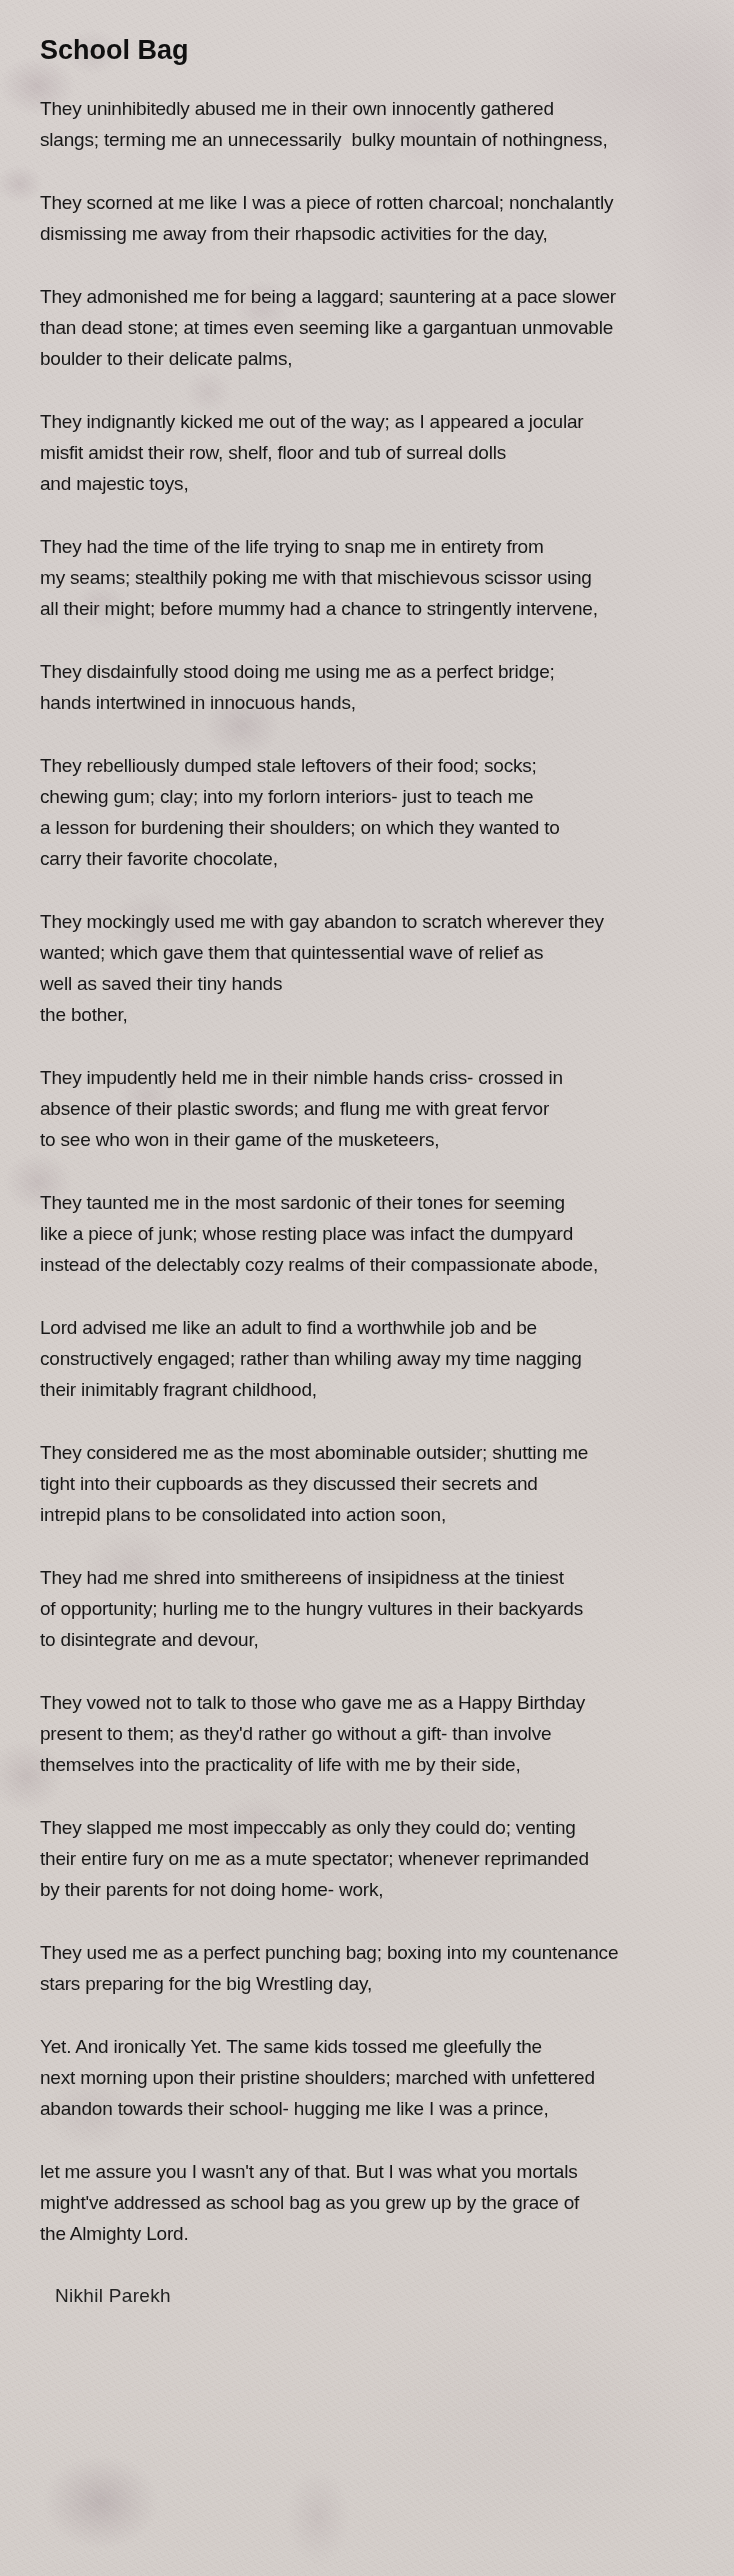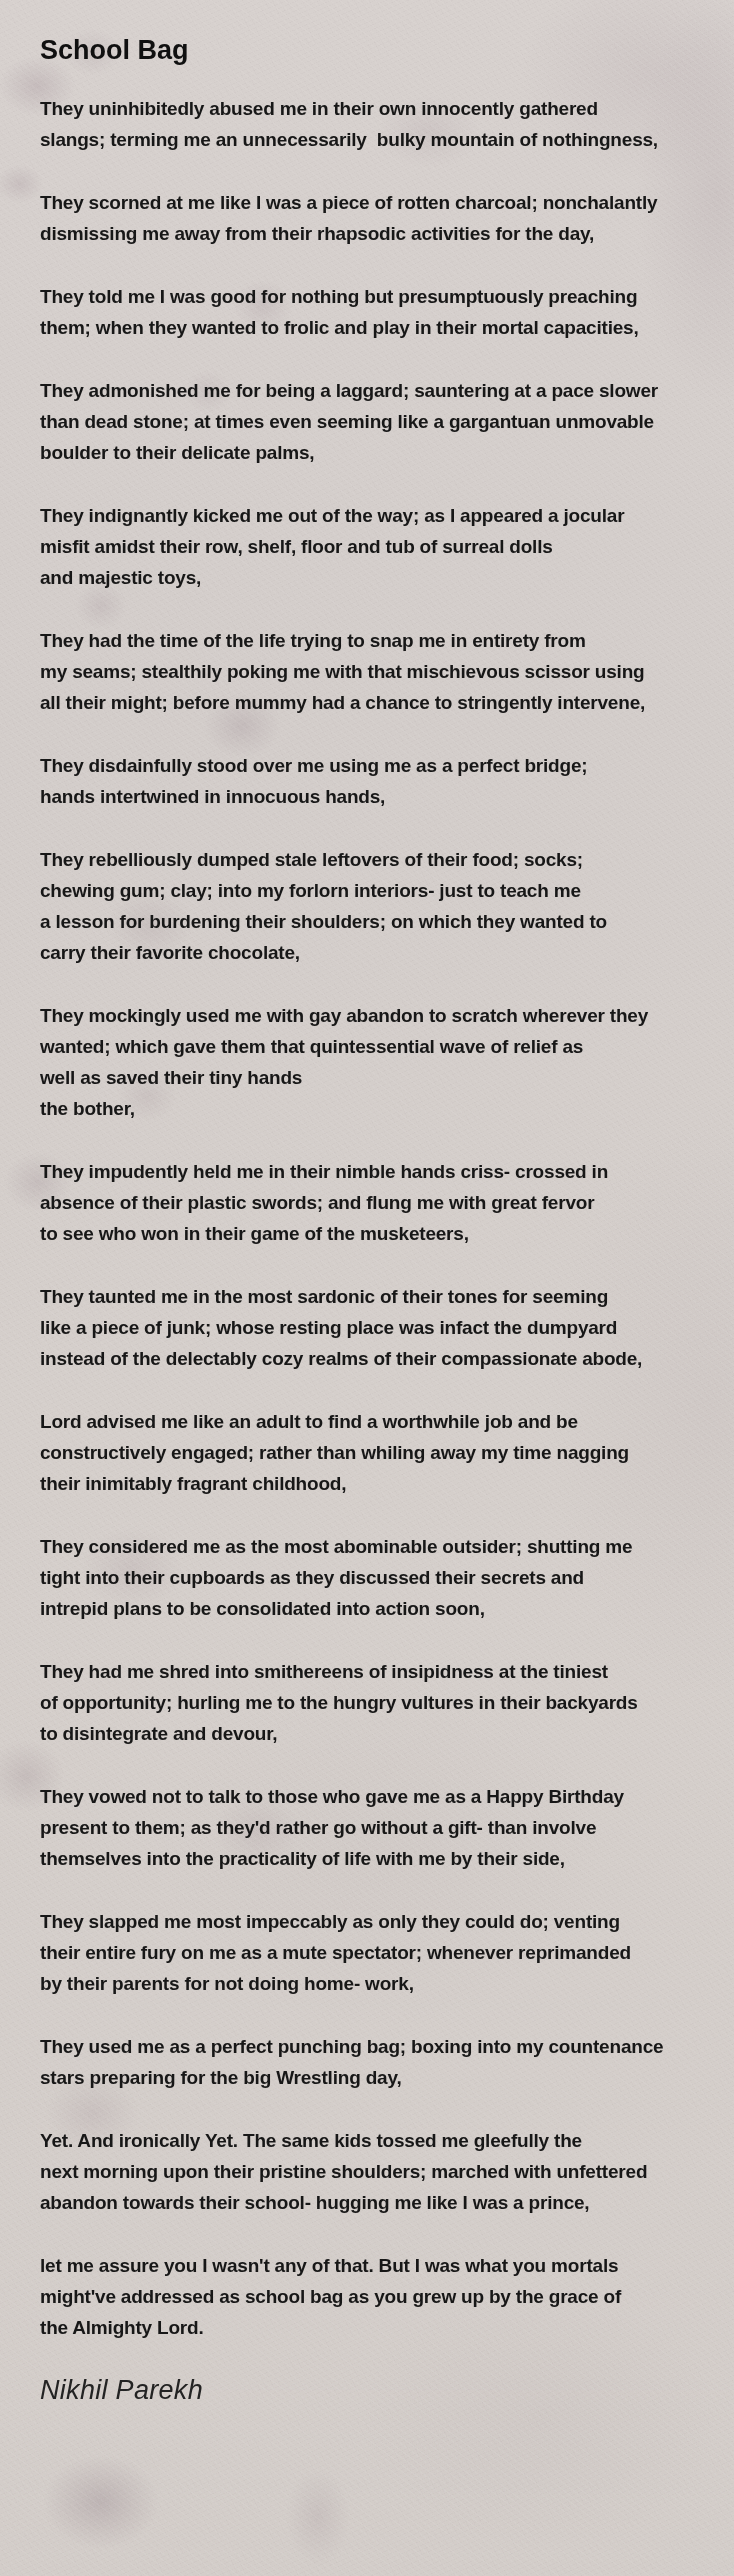--- a/index.html
+++ b/index.html
@@ -61,31 +61,30 @@
     line-height: 29px;
     font-weight: 700;
     color: #101010;
     letter-spacing: 0px;
   }
   .poem { }
   .stanza { margin: 0 0 32px 0; }
   .line {
     font-size: 19px;
     line-height: 31px;
-    font-weight: 700;
+    font-weight: 400;
     color: #171717;
     white-space: pre;
     letter-spacing: -0.2px;
   }
   .author {
-    margin: 0;
+    margin: 15px;
     padding-top: 0.6px;
-    font-size: 27px;
+    font-size: 19px;
     line-height: 28px;
-    font-style: italic;
     font-weight: 400;
     color: #232323;
     letter-spacing: 0.3px;
   }
 </style>
 </head>
 <body>
 
 <div class="page">
   <div class="content">
@@ -94,40 +93,36 @@
     <div class="poem" id="poem">
         <div class="stanza">
           <div class="line">They uninhibitedly abused me in their own innocently gathered</div>
           <div class="line">slangs; terming me an unnecessarily  bulky mountain of nothingness,</div>
         </div>
         <div class="stanza">
           <div class="line">They scorned at me like I was a piece of rotten charcoal; nonchalantly</div>
           <div class="line">dismissing me away from their rhapsodic activities for the day,</div>
         </div>
         <div class="stanza">
-          <div class="line">They told me I was good for nothing but presumptuously preaching</div>
-          <div class="line">them; when they wanted to frolic and play in their mortal capacities,</div>
-        </div>
-        <div class="stanza">
           <div class="line">They admonished me for being a laggard; sauntering at a pace slower</div>
           <div class="line">than dead stone; at times even seeming like a gargantuan unmovable</div>
           <div class="line">boulder to their delicate palms,</div>
         </div>
         <div class="stanza">
           <div class="line">They indignantly kicked me out of the way; as I appeared a jocular</div>
           <div class="line">misfit amidst their row, shelf, floor and tub of surreal dolls</div>
           <div class="line">and majestic toys,</div>
         </div>
         <div class="stanza">
           <div class="line">They had the time of the life trying to snap me in entirety from</div>
           <div class="line">my seams; stealthily poking me with that mischievous scissor using</div>
           <div class="line">all their might; before mummy had a chance to stringently intervene,</div>
         </div>
         <div class="stanza">
-          <div class="line">They disdainfully stood over me using me as a perfect bridge;</div>
+          <div class="line">They disdainfully stood doing me using me as a perfect bridge;</div>
           <div class="line">hands intertwined in innocuous hands,</div>
         </div>
         <div class="stanza">
           <div class="line">They rebelliously dumped stale leftovers of their food; socks;</div>
           <div class="line">chewing gum; clay; into my forlorn interiors- just to teach me</div>
           <div class="line">a lesson for burdening their shoulders; on which they wanted to</div>
           <div class="line">carry their favorite chocolate,</div>
         </div>
         <div class="stanza">
           <div class="line">They mockingly used me with gay abandon to scratch wherever they</div>

